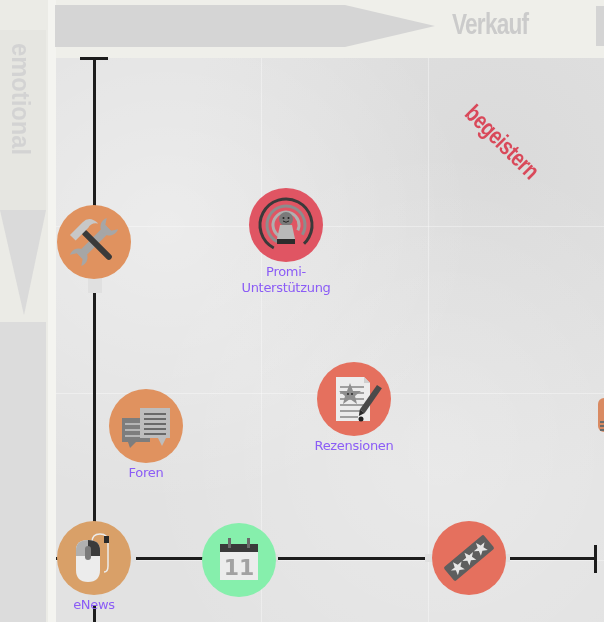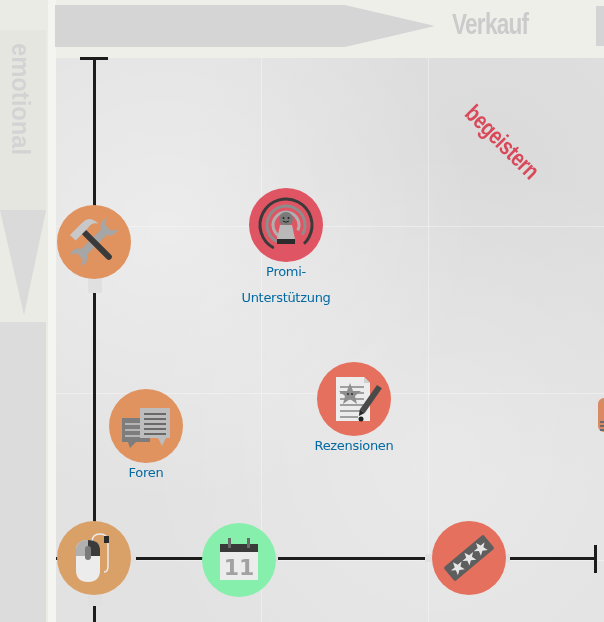--- a/index.html
+++ b/index.html
@@ -55,21 +55,21 @@
       letter-spacing: -0.5px;
       white-space: nowrap;
     }
 
     .node { position: absolute; text-align: center; }
     .node .circle {
       width: 74px; height: 74px; border-radius: 50%; margin: 0 auto;
       position: relative; display: flex; align-items: center; justify-content: center;
     }
     .node .label {
-      font-family: "DejaVu Sans", sans-serif; font-size: 13px; color: #0369a1;
+      font-family: "DejaVu Sans", sans-serif; font-size: 13px; color: #8b5cf6;
       line-height: 16px; margin-top: 2px; white-space: nowrap;
       letter-spacing: -0.3px;
     }
     .gap-mask { position: absolute; background: #e0e0e0; }
     .edge-peek { position: absolute; left: 598px; top: 398px; width: 6px; height: 34px; background: #d98a62; border-radius: 6px 0 0 6px; }
     .edge-peek-lines { position: absolute; left: 600px; top: 421px; width: 4px; height: 10px;
       background: repeating-linear-gradient(#6b6b6b 0 2px, transparent 2px 4px); }
   </style>
 </head>
 <body>
@@ -140,21 +140,21 @@
       <circle cx="32" cy="32" r="13" fill="none" stroke="#b0b0b0" stroke-width="3" stroke-dasharray="60 22" transform="rotate(118 32 32)"></circle>
       <circle cx="32" cy="26" r="7" fill="#7a7a7a"></circle>
       <circle cx="29.5" cy="25" r="1" fill="#222"></circle>
       <circle cx="34.5" cy="25" r="1" fill="#222"></circle>
       <path d="M29,28 q3,2.5 6,0" stroke="#222" stroke-width="1" fill="none"></path>
       <path d="M26,32 h12 l3,14 h-18z" fill="#b9b9b9"></path>
       <rect x="23" y="46" width="18" height="5" fill="#2c2c2c"></rect>
     </svg>
   </div>
   <div class="label">Promi-</div>
-  <div class="label" style="margin-top:10px">Unterstützung</div>
+  <div class="label" style="margin-top:0">Unterstützung</div>
 </div>
 
 <div class="node" style="left:304px; top:362px; width:100px;">
   <div class="circle" style="background:#e5705e;">
     <svg width="60" height="60" viewBox="0 0 60 60">
       <path d="M12,8 h28 l6,6 v38 h-34z" fill="#ececec"></path>
       <path d="M40,8 v6 h6z" fill="#cfcfcf"></path>
       <g stroke="#555" stroke-width="1">
         <line x1="16" y1="18" x2="40" y2="18"></line>
         <line x1="16" y1="24" x2="40" y2="24"></line>
@@ -204,20 +204,21 @@
   <div class="circle" style="background:#d9a068;">
     <svg width="60" height="60" viewBox="0 0 60 60">
       <path d="M28,14 q0,-8 8,-8 q8,0 8,8 v24 q0,6 -4,6" stroke="#ececec" stroke-width="1.5" fill="none"></path>
       <rect x="40" y="8" width="5" height="7" fill="#2a2a2a"></rect>
       <path d="M12,22 q0,-10 12,-10 q12,0 12,10 v20 q0,12 -12,12 q-12,0 -12,-12z" fill="#ececec"></path>
       <path d="M24,12 q12,0 12,10 v6 h-12z" fill="#3b3b3b"></path>
       <path d="M12,22 q0,-10 12,-10 v16 h-12z" fill="#b0b0b0"></path>
       <rect x="21" y="18" width="6" height="14" rx="3" fill="#7a7a7a"></rect>
     </svg>
   </div>
+  <div class="label">eNews</div>
 </div>
 
 <div class="node" style="left:174px; top:523px; width:130px;">
   <div class="circle" style="background:#86efac;">
     <svg width="60" height="60" viewBox="0 0 60 60">
       <rect x="11" y="14" width="38" height="36" fill="#ececec"></rect>
       <rect x="11" y="14" width="38" height="8" fill="#3a3a3a"></rect>
       <rect x="19" y="8" width="3" height="10" fill="#6a6a6a"></rect>
       <rect x="38" y="8" width="3" height="10" fill="#6a6a6a"></rect>
       <text x="30" y="45" text-anchor="middle" font-family="DejaVu Sans, sans-serif" font-weight="bold" font-size="22" fill="#a2a2a2">11</text>

